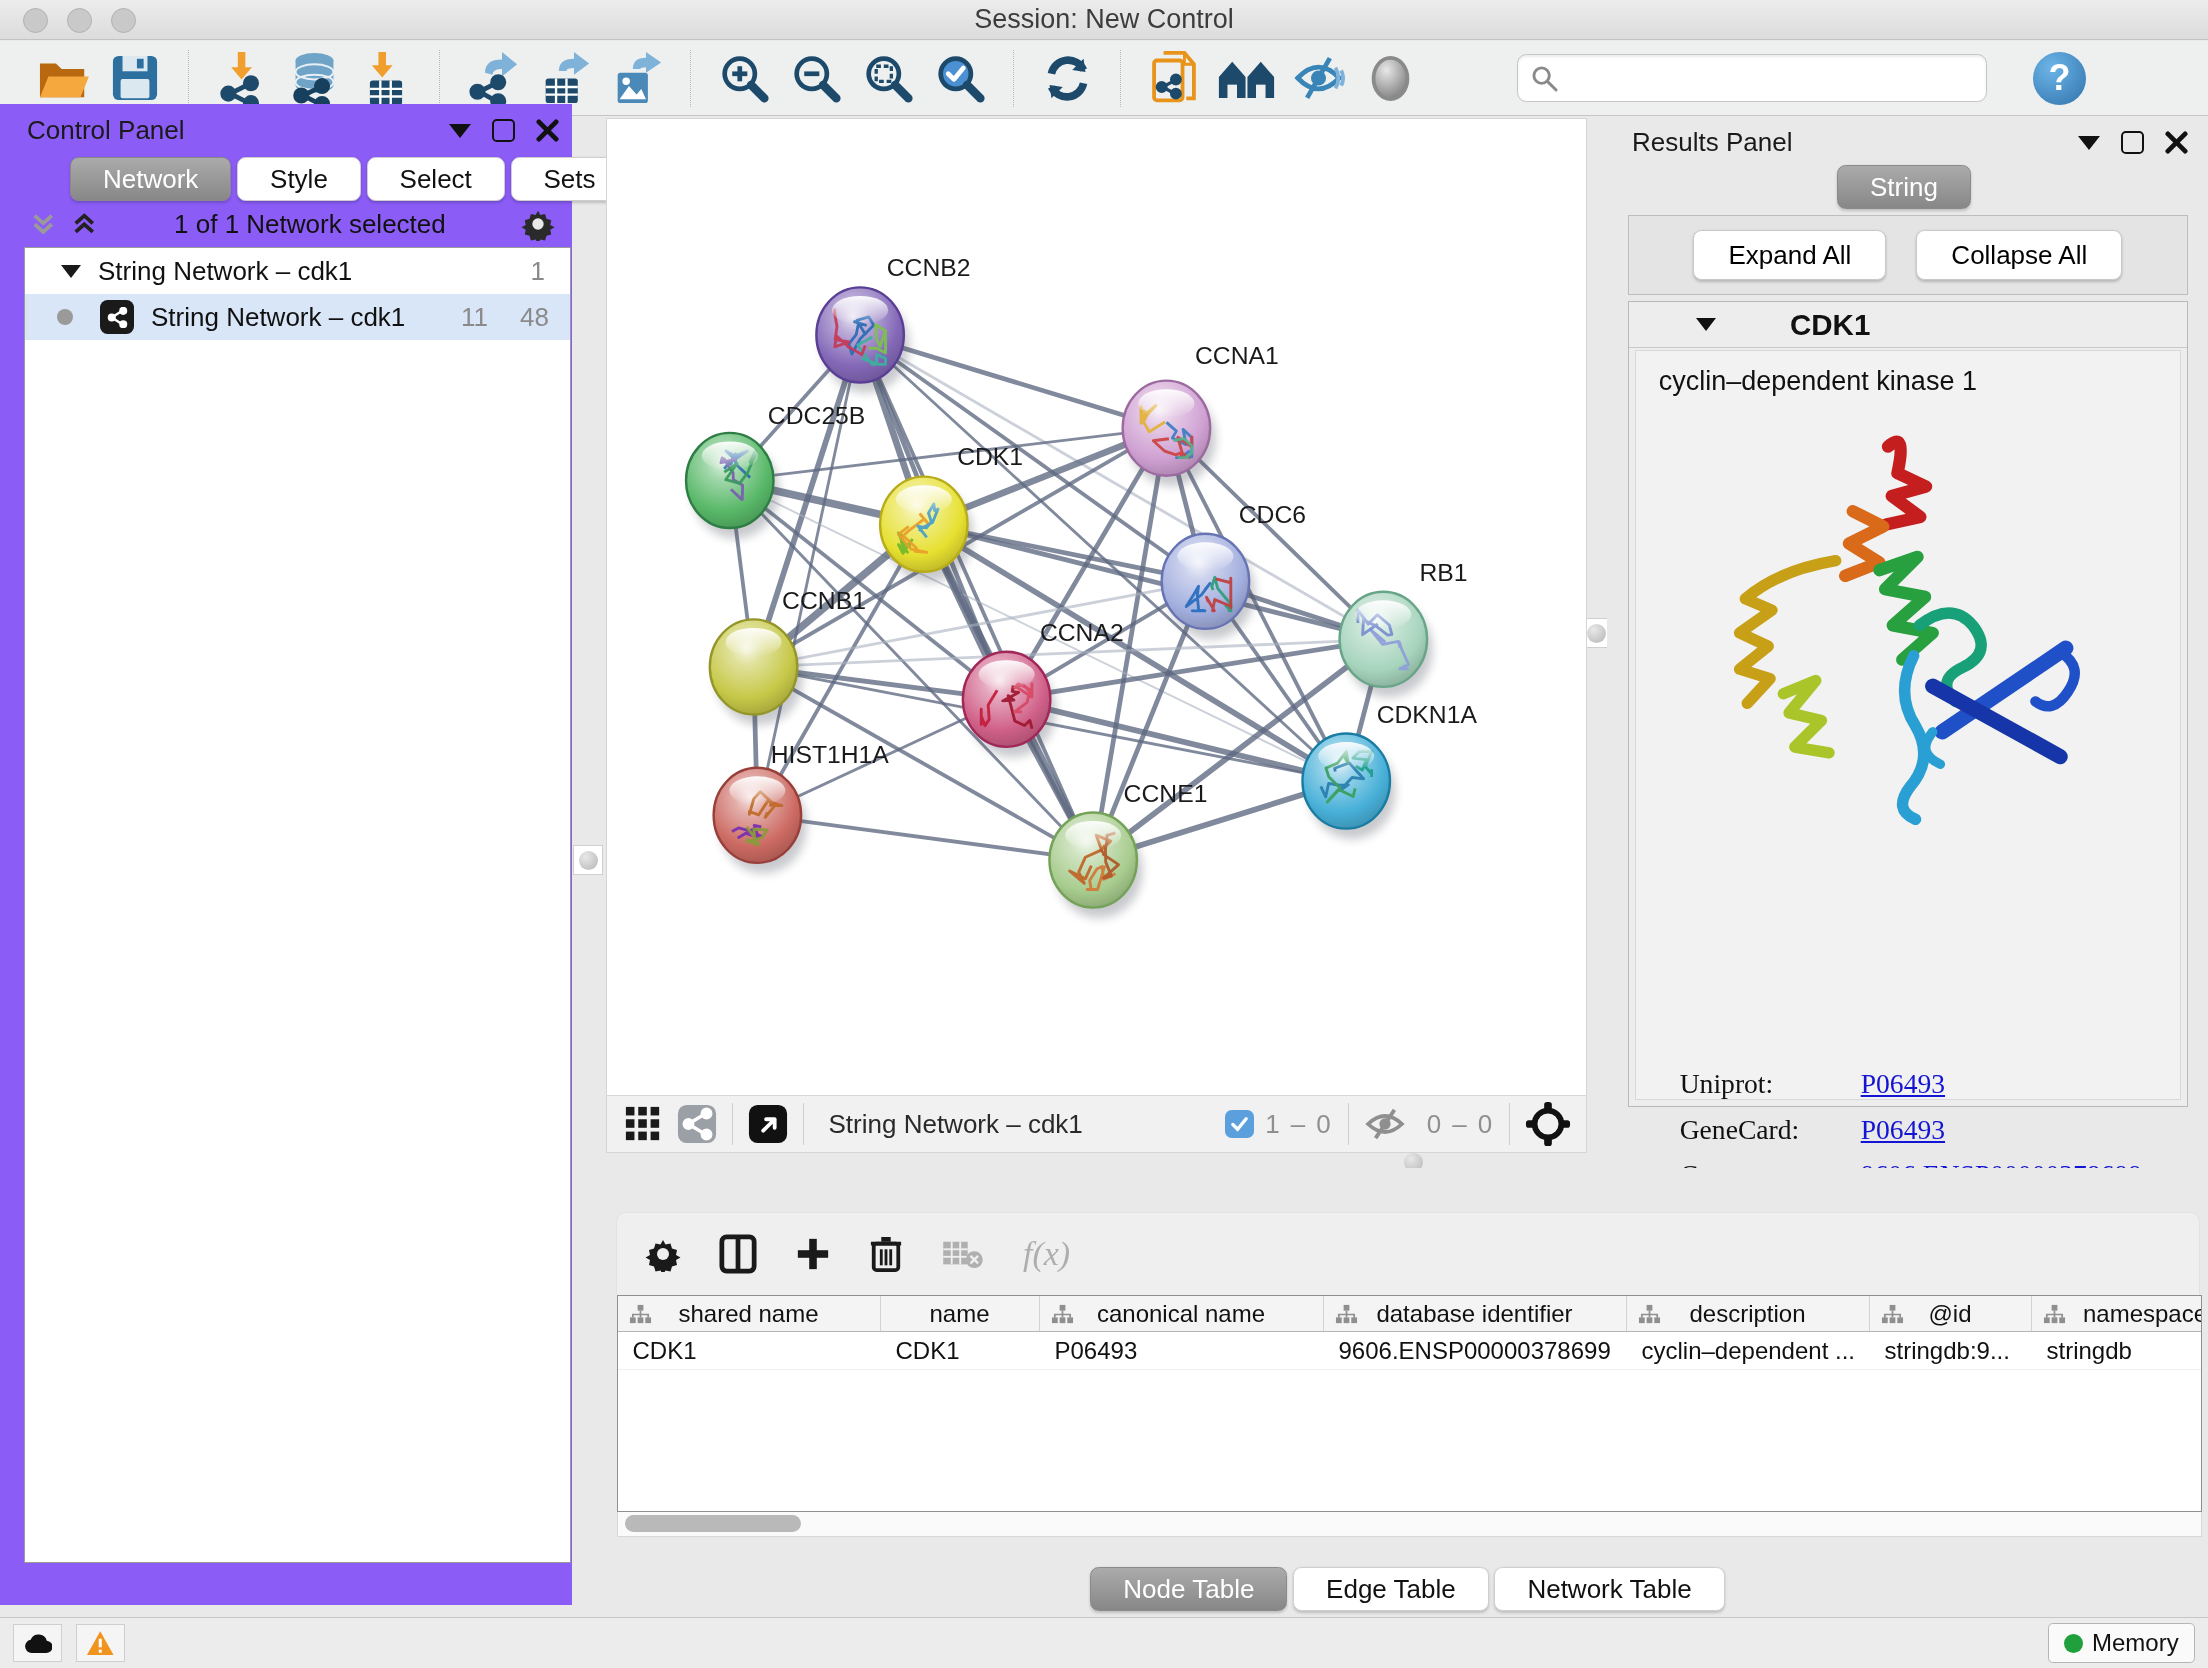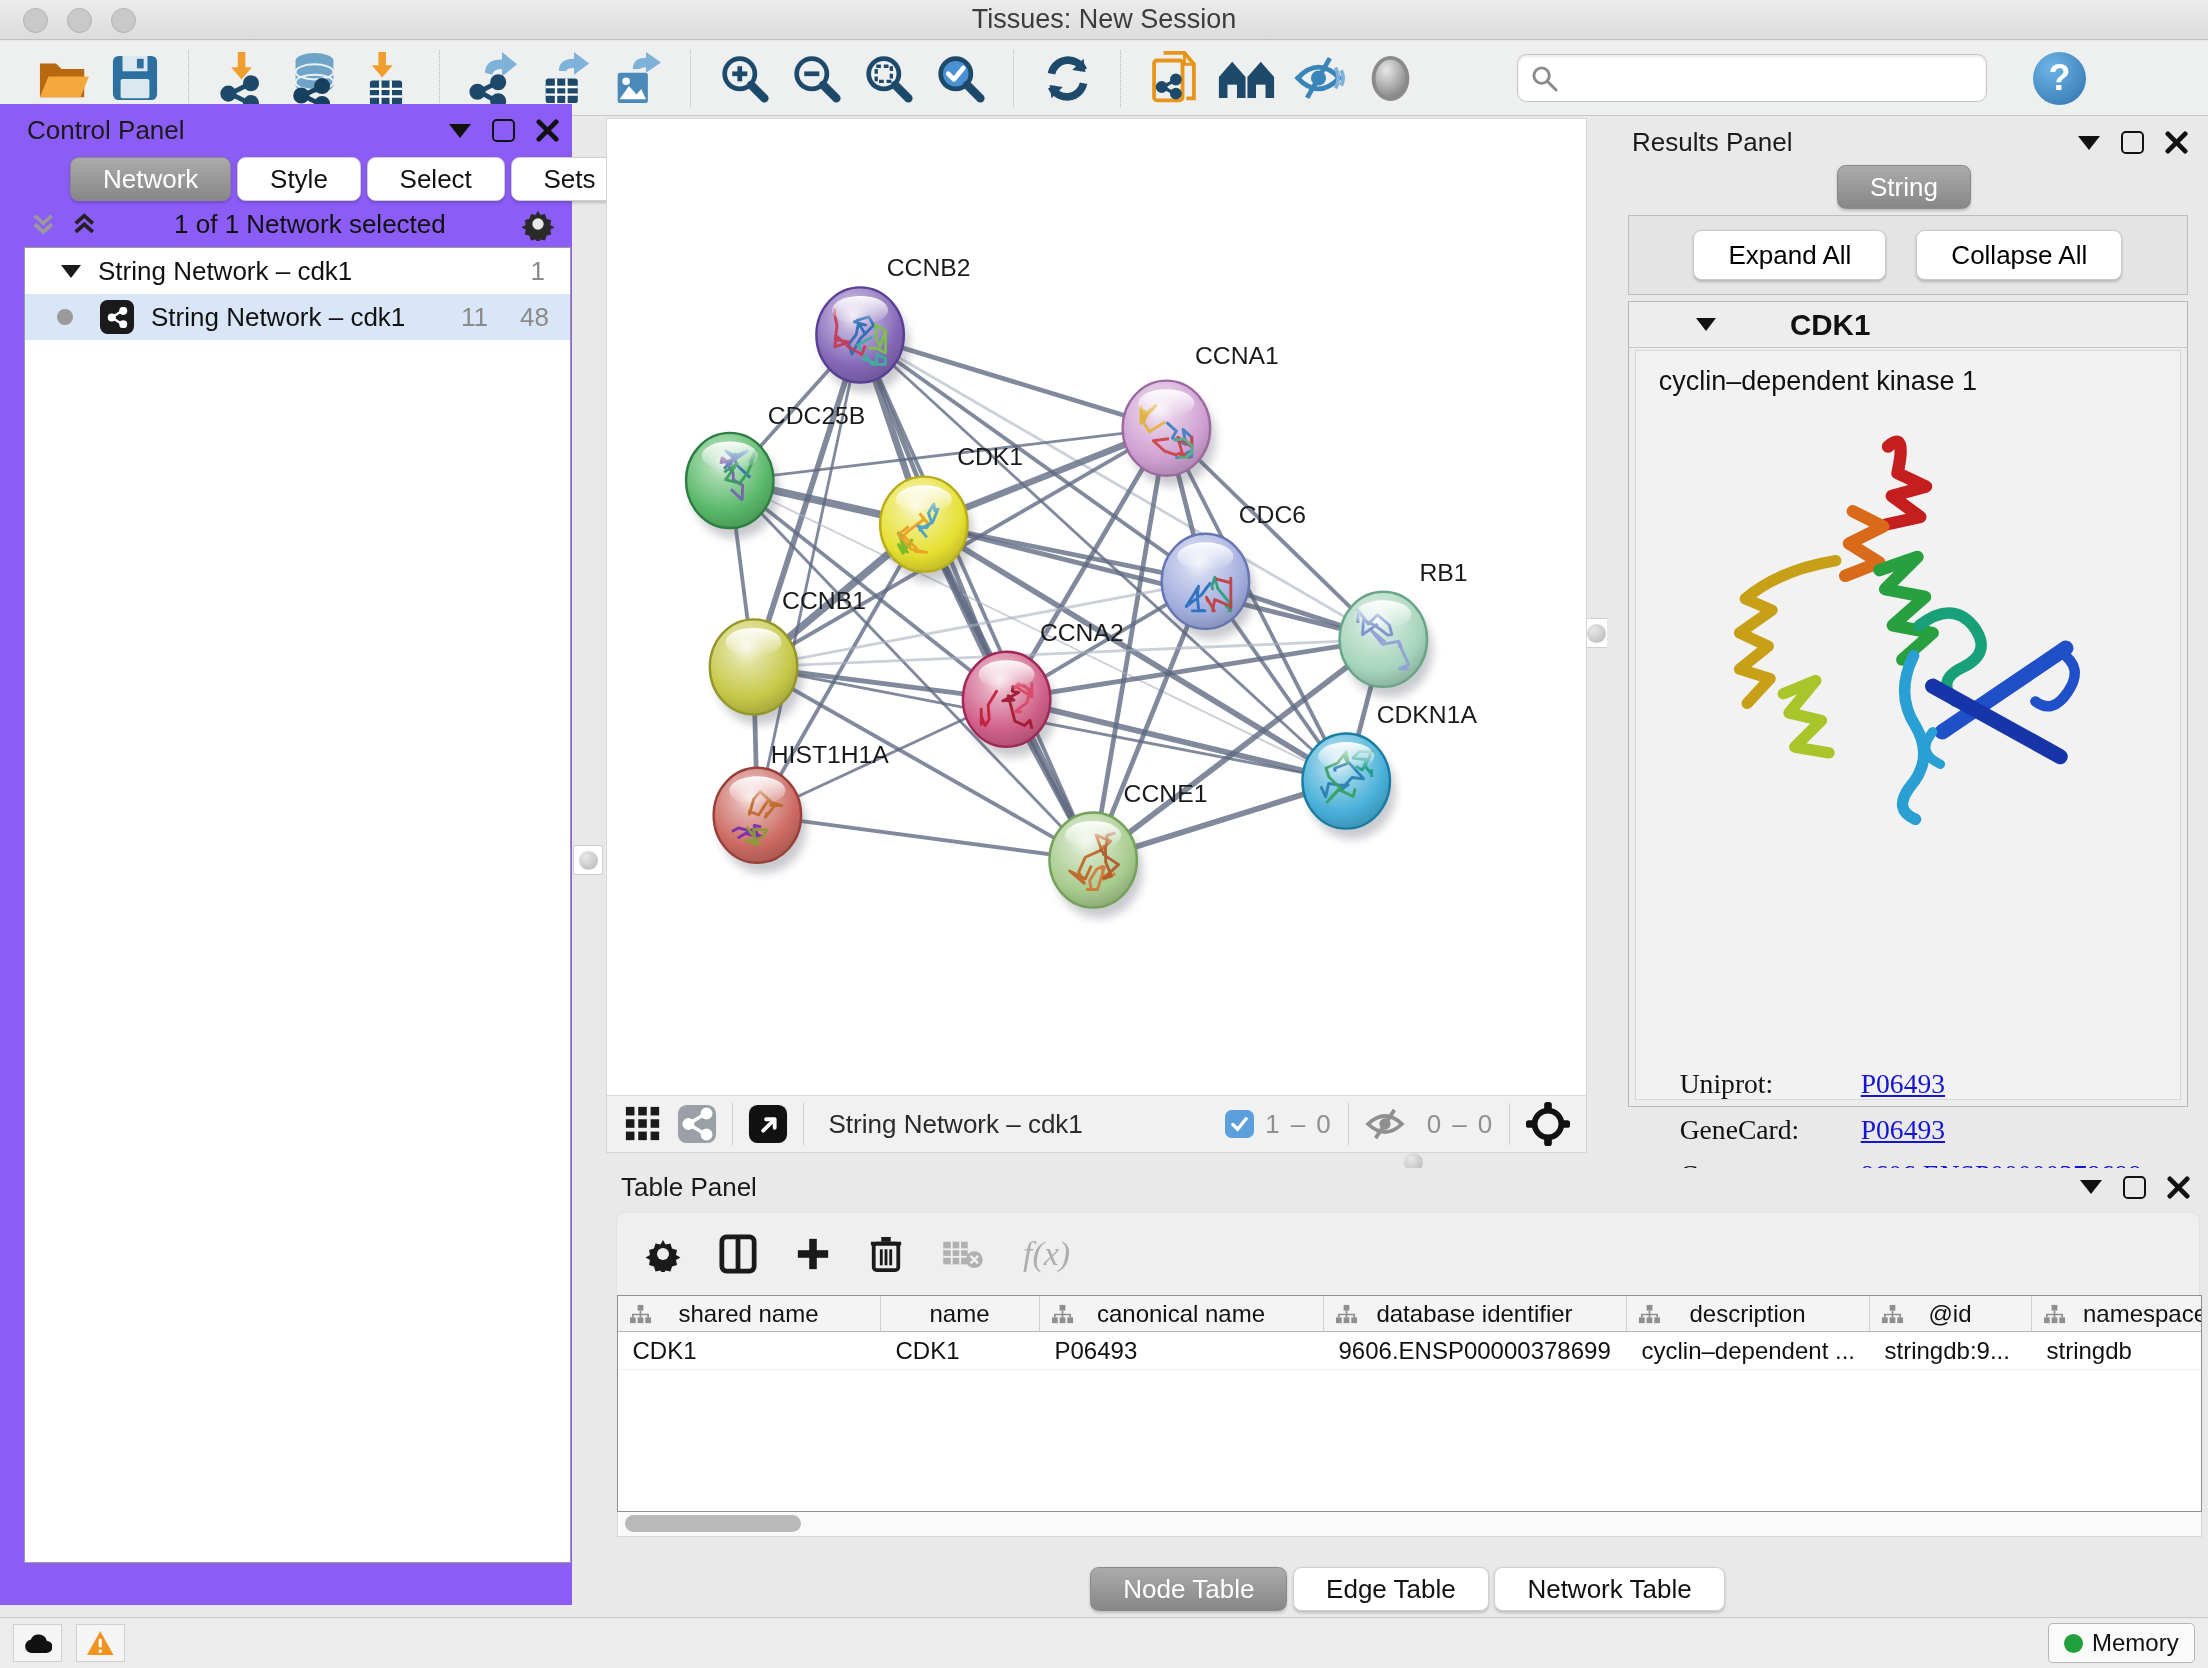--- a/index.html
+++ b/index.html
@@ -124,21 +124,21 @@
 <body>
 
 <div id="app">
 
   <div class="titlebar">
     <div class="traffic">
       <div class="light"></div>
       <div class="light"></div>
       <div class="light"></div>
     </div>
-    <div class="win-title">Tissues: New Session</div>
+    <div class="win-title">Session: New Control</div>
   </div>
 
   <div class="toolbar">
     <div class="tbtn">
       <svg width="53" height="49" viewBox="0 0 56 52">
         <path d="M3 10 h17 l6 6 h24 v30 h-47 z" fill="#b8690f"></path>
         <path d="M3 46 l9-22 h43 l-9 22 z" fill="#f5a83d"></path>
       </svg>
     </div>
     <div class="tbtn">
@@ -732,31 +732,20 @@
                 <span class="cl-label">Pharos:</span>
                 <a href="#">P06493</a>
               </div>
             </div>
         </div>
       </div>
     </div>
   </div>
 
   <div id="table-panel">
-    <div id="tp-head" class="panel-head">
-      <span>Table Panel</span>
-      <div class="head-controls">
-        <div class="tri-down"></div>
-        <div class="sq"></div>
-        <svg width="23" height="23" viewBox="0 0 24 24">
-          <line x1="3" y1="3" x2="21" y2="21" stroke="#111" stroke-width="5" stroke-linecap="round"></line>
-          <line x1="21" y1="3" x2="3" y2="21" stroke="#111" stroke-width="5" stroke-linecap="round"></line>
-        </svg>
-      </div>
-    </div>
     <div id="tp-toolbar">
       <svg width="36" height="36" viewBox="0 0 36 36">
         <path d="M18 4 l2.5 4.5 5-1 1.5 5 5 1.5 -1 5 4.5 2.5 -4.5 2.5 1 5 -5 1.5 -1.5 5 -5-1 -2.5 4.5 -2.5-4.5 -5 1 -1.5-5 -5-1.5 1-5 -4.5-2.5 4.5-2.5 -1-5 5-1.5 1.5-5 5 1 z" fill="#1a1a1a"></path>
         <circle cx="18" cy="18" r="6" fill="#efefef"></circle>
       </svg>
       <svg width="38" height="40" viewBox="0 0 40 42">
         <rect x="3" y="3" width="34" height="36" rx="5" fill="none" stroke="#1a1a1a" stroke-width="5"></rect>
         <line x1="20" y1="3" x2="20" y2="39" stroke="#1a1a1a" stroke-width="5"></line>
       </svg>
       <svg width="36" height="36" viewBox="0 0 38 38">

